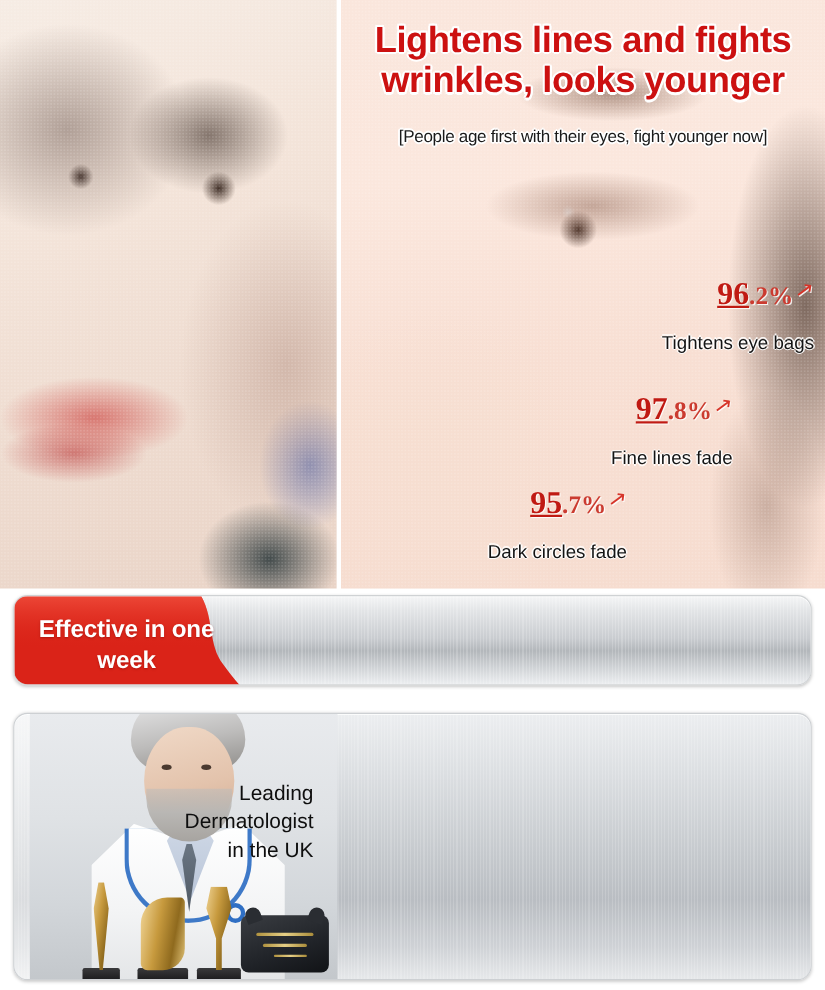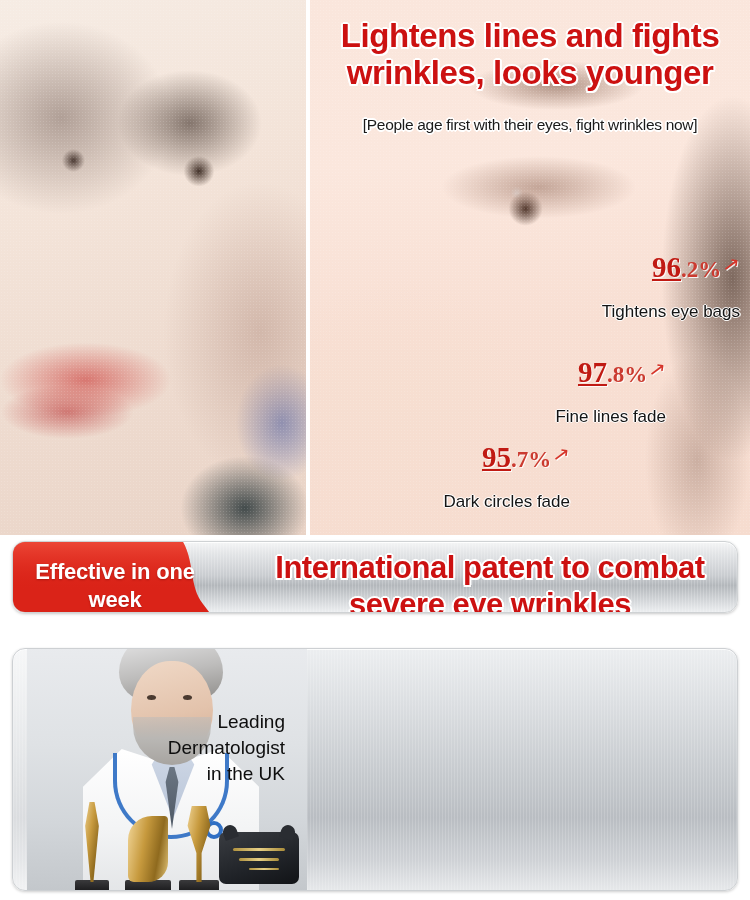--- a/index.html
+++ b/index.html
@@ -77,21 +77,21 @@
     display:block; font-size:17px; color:#141414; margin-top:20px; white-space:nowrap;
     text-shadow: 1.4px 0 0 rgba(255,255,255,.9),-1.4px 0 0 rgba(255,255,255,.9),
                  0 1.4px 0 rgba(255,255,255,.9),0 -1.4px 0 rgba(255,255,255,.9);
   }
   #stat0{ right:10px; top:253px; }
   #stat1{ right:84px; top:358px; }
   #stat2{ right:180px; top:443px; }
 
   
   .banner{
-    position:absolute; left:12px; top:541px; width:726px; height:72px;
+    position:absolute; left:12px; top:541px; width:726px; height:82px;
     border-radius:13px; overflow:hidden;
     border:1px solid #cfd2d4;
     background:linear-gradient(180deg,#f4f5f6 0%,#e3e5e7 16%,#c9ccd0 48%,#b3b7bb 62%,#d4d7da 84%,#eceef0 100%);
     box-shadow:0 1px 3px rgba(0,0,0,.22), inset 0 1px 0 rgba(255,255,255,.85);
     padding-left:28px;
   }
   .banner::after{
     content:""; position:absolute; inset:0;
     background-image:repeating-linear-gradient(90deg, rgba(255,255,255,.18) 0 1px, rgba(0,0,0,0) 1px 3px);
     pointer-events:none;
@@ -173,21 +173,21 @@
   }
 </style>
 </head>
 <body>
 
 <div class="photo-band">
   <div class="photo-left"></div>
   <div class="photo-right"></div>
 
   <div class="headline">Lightens lines and fights wrinkles, looks younger</div>
-  <div class="subhead">[People age first with their eyes, fight wrinkles now]</div>
+  <div class="subhead">[People age first with their eyes, fight younger now]</div>
 
   <div class="stat" id="stat0">
     <span class="num">
       <span class="big">96</span><span class="small">.2%</span><span class="arrow">↗</span>
     </span>
     <span class="cap">Tightens eye bags</span>
   </div>
 
   <div class="stat" id="stat1">
     <span class="num">
@@ -211,21 +211,20 @@
       <path d="M0,0 H170 C182,22 176,44 190,62 C198,73 206,82 214,92 H0 Z" fill="url(#tg)" opacity=".5"></path>
       <defs>
         <linearGradient id="tg" x1="0" y1="0" x2="0" y2="1">
           <stop offset="0%" stop-color="#ff6a55"></stop>
             <stop offset="55%" stop-color="#d81e12" stop-opacity="0"></stop>
         </linearGradient>
       </defs>
     </svg>
     <div class="tag-text">Effective in one week</div>
   </div>
-  <div class="banner-title">International patent to combat severe eye wrinkles</div>
 </div>
 
 <div class="cert-panel">
 
   <div class="doctor">
     <div class="doc-bg"></div>
     <div class="doc-coat"></div>
     <div class="doc-shirt"></div>
     <div class="doc-tie"></div>
     <div class="doc-hair"></div>

